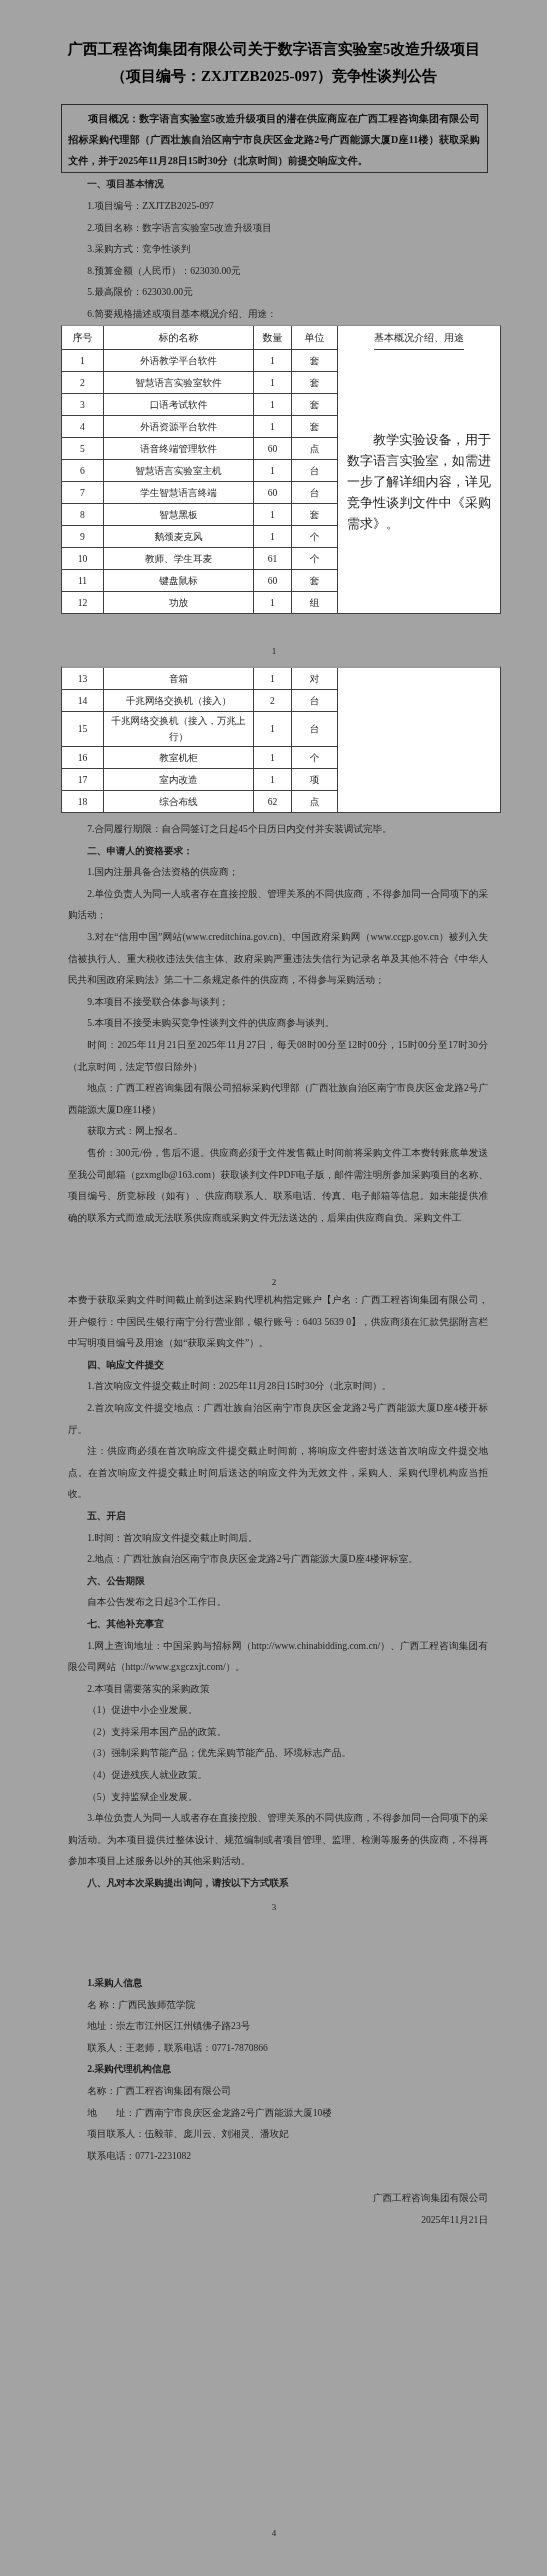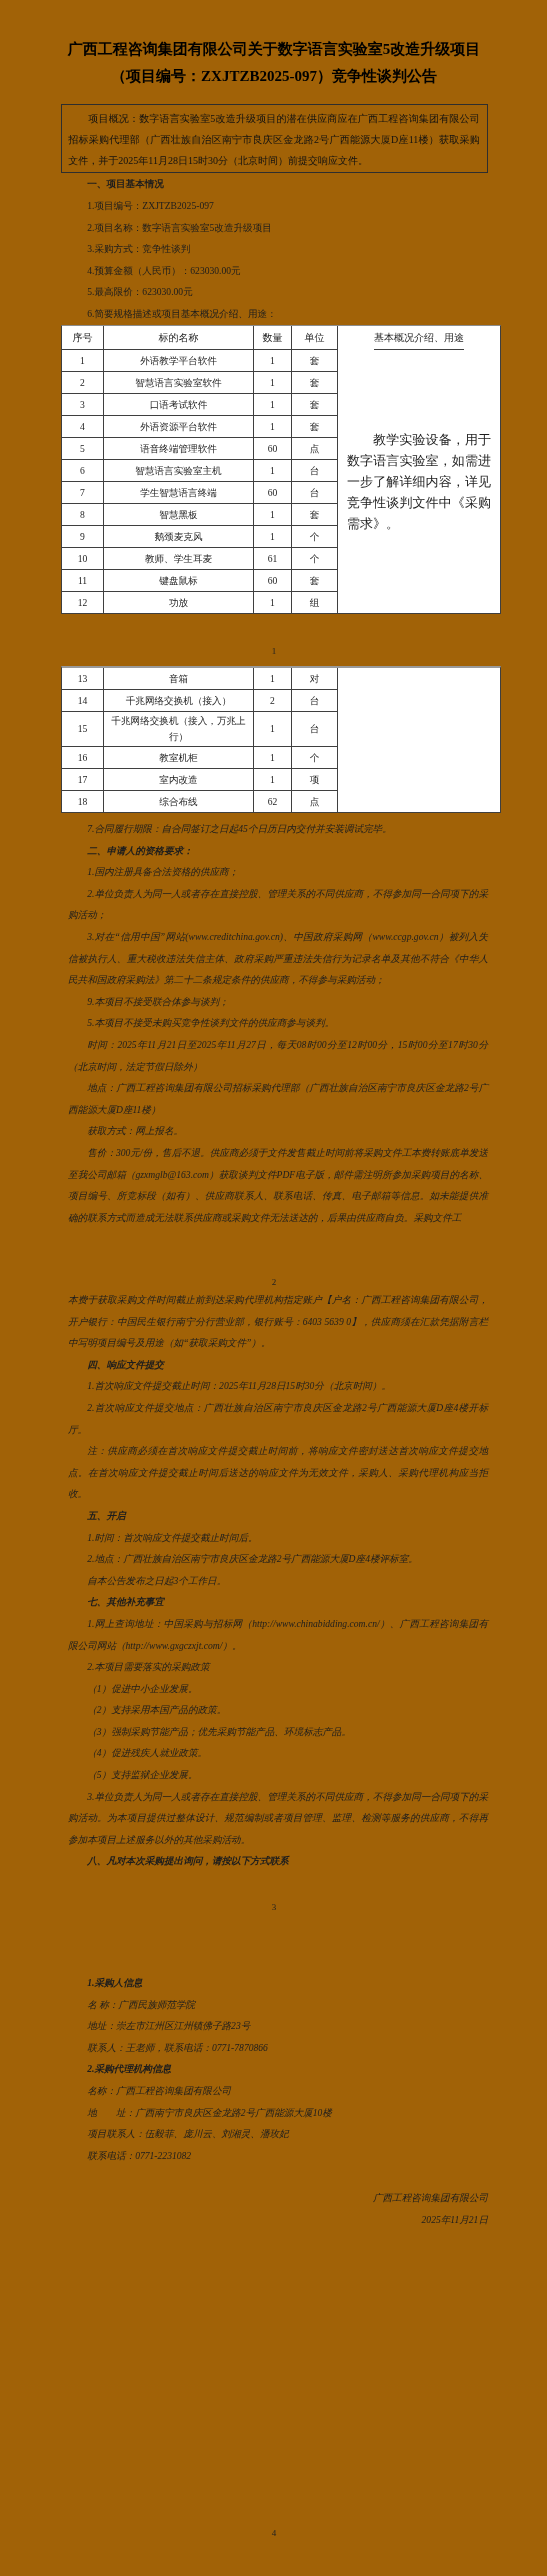--- a/index.html
+++ b/index.html
@@ -1,24 +1,24 @@
 <!DOCTYPE html>
 <html style="font-size:11px"><head>
 <meta charset="utf-8">
 <style>
   html,body{margin:0;padding:0;background:#ffffff;}
-  .canvas{position:relative;width:548px;height:2576px;background:#a16207;
+  .canvas{position:relative;width:548px;height:2576px;background:#a3a3a3;
           font-family:"Liberation Serif","DejaVu Serif",serif;color:#1d1d1d;overflow:hidden;}
 
   
   .hdr{position:absolute;top:0;left:0;width:548px;}
   .title{margin:36px 0 0;font-size:15px;font-weight:700;line-height:27px;text-align:center;color:#000;}
   .obox{margin:14.4px auto 0;width:427px;height:69px;box-sizing:border-box;border:0.7px solid #2e2e2e;
         padding:2.7px 6.8px;overflow:hidden;}
-  .obox p{margin:0;font-size:10px;font-weight:400;line-height:21px;text-align:justify;text-indent:2em;color:#111;}
+  .obox p{margin:0;font-size:10px;font-weight:700;line-height:21px;text-align:justify;text-indent:2em;color:#111;}
   .content{padding:0 89px 0 68px;}
   .content p{margin:0;font-size:9.6px;line-height:21.6px;text-indent:2em;}
   .content p.b{font-weight:700;}
 
   
   .tbl{position:absolute;left:61px;width:440px;box-sizing:border-box;border:0.7px solid #3f3f3f;
        display:flex;font-size:9.6px;background:#fff;}
   .part1{top:325px;border-top:1.4px solid #8c8c8c;}
   .part2{top:666px;border-top:2.1px solid #9a9a9a;}
   .tleft{width:275px;flex:none;display:flex;flex-direction:column;}
@@ -36,21 +36,21 @@
   .th5{height:23px;border-bottom:0.7px solid #3f3f3f;display:flex;align-items:center;justify-content:center;font-size:10px;}
   .tnote{flex:1;display:flex;align-items:center;padding:0 9px;}
   .tnote p{margin:0;line-height:21px;text-align:justify;text-indent:2em;font-size:13px;}
 
   
   .pgno{position:absolute;left:0;width:548px;text-align:center;font-size:9px;line-height:20.5px;color:#222;}
   #pg1{top:641px}#pg2{top:1272px}#pg3{top:1897px}#pg4{top:2523px}
 
   
   .textpage{position:absolute;left:68px;width:420px;font-size:9.6px;line-height:21.6px;}
-  .textpage p{margin:0;text-indent:2em;text-align:justify;font-style:italic;}
+  .textpage p{margin:0;text-indent:2em;text-align:justify;}
   .textpage p.b{font-weight:700;}
   .textpage p.noind{text-indent:0;}
   .textpage p.sig{text-indent:0;text-align:right;}
   .gap{height:21px;}
   #page2-text{top:818px}
   #page3-text{top:1289px}
   #page4-text{top:1972px}
 </style>
 </head>
 <body>
@@ -64,21 +64,21 @@
     </h1>
     <div class="obox">
       <p>项目概况：数字语言实验室5改造升级项目的潜在供应商应在广西工程咨询集团有限公司招标采购代理部（广西壮族自治区南宁市良庆区金龙路2号广西能源大厦D座11楼）获取采购文件，并于2025年11月28日15时30分（北京时间）前提交响应文件。</p>
     </div>
     <div class="content">
       <p class="b">一、项目基本情况</p>
       <div>
           <p>1.项目编号：ZXJTZB2025-097</p>
           <p>2.项目名称：数字语言实验室5改造升级项目</p>
           <p>3.采购方式：竞争性谈判</p>
-          <p>4.预算金额（人民币）：623030.00元</p>
+          <p>8.预算金额（人民币）：623030.00元</p>
           <p>5.最高限价：623030.00元</p>
           <p>6.简要规格描述或项目基本概况介绍、用途：</p>
         </div>
     </div>
   </div>
 
   <div class="tbl part1">
     <div class="tleft">
       <div class="trow thead">
         <div class="c c1">序号</div>
@@ -235,20 +235,21 @@
 
   <div class="textpage" id="page3-text">
     <p class="noind">本费于获取采购文件时间截止前到达采购代理机构指定账户【户名：广西工程咨询集团有限公司，开户银行：中国民生银行南宁分行营业部，银行账号：6403 5639 0】，供应商须在汇款凭据附言栏中写明项目编号及用途（如“获取采购文件”）。</p>
     <p class="b">四、响应文件提交</p>
     <p>1.首次响应文件提交截止时间：2025年11月28日15时30分（北京时间）。</p>
     <p>2.首次响应文件提交地点：广西壮族自治区南宁市良庆区金龙路2号广西能源大厦D座4楼开标厅。</p>
     <p>注：供应商必须在首次响应文件提交截止时间前，将响应文件密封送达首次响应文件提交地点。在首次响应文件提交截止时间后送达的响应文件为无效文件，采购人、采购代理机构应当拒收。</p>
     <p class="b">五、开启</p>
     <p>1.时间：首次响应文件提交截止时间后。</p>
     <p>2.地点：广西壮族自治区南宁市良庆区金龙路2号广西能源大厦D座4楼评标室。</p>
+    <p class="b">六、公告期限</p>
     <p>自本公告发布之日起3个工作日。</p>
     <p class="b">七、其他补充事宜</p>
     <p>1.网上查询地址：中国采购与招标网（http://www.chinabidding.com.cn/）、广西工程咨询集团有限公司网站（http://www.gxgczxjt.com/）。</p>
     <p>2.本项目需要落实的采购政策</p>
     <p>（1）促进中小企业发展。</p>
     <p>（2）支持采用本国产品的政策。</p>
     <p>（3）强制采购节能产品；优先采购节能产品、环境标志产品。</p>
     <p>（4）促进残疾人就业政策。</p>
     <p>（5）支持监狱企业发展。</p>
     <p>3.单位负责人为同一人或者存在直接控股、管理关系的不同供应商，不得参加同一合同项下的采购活动。为本项目提供过整体设计、规范编制或者项目管理、监理、检测等服务的供应商，不得再参加本项目上述服务以外的其他采购活动。</p>

